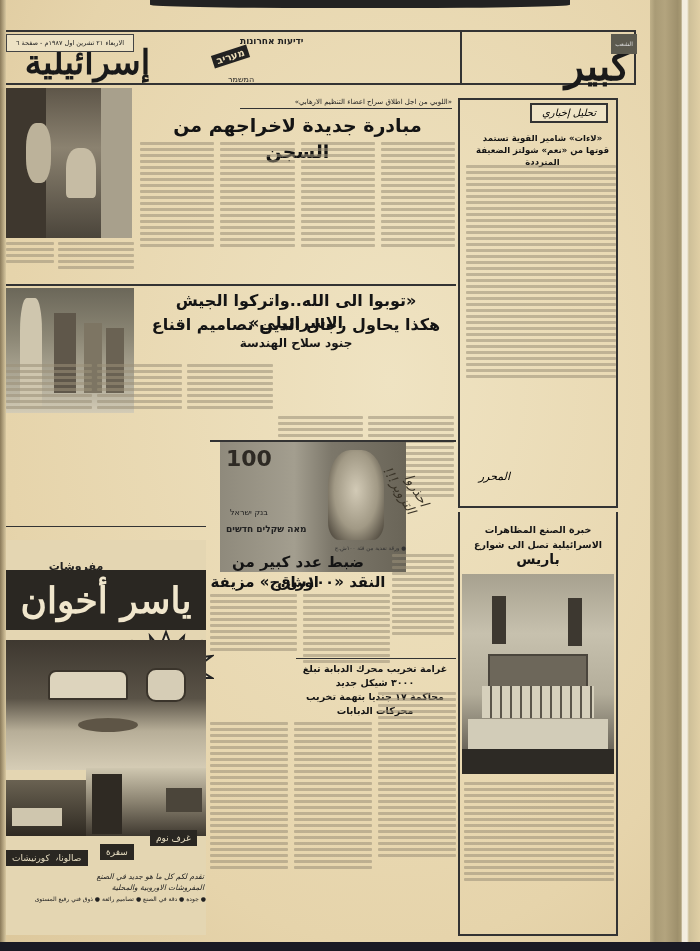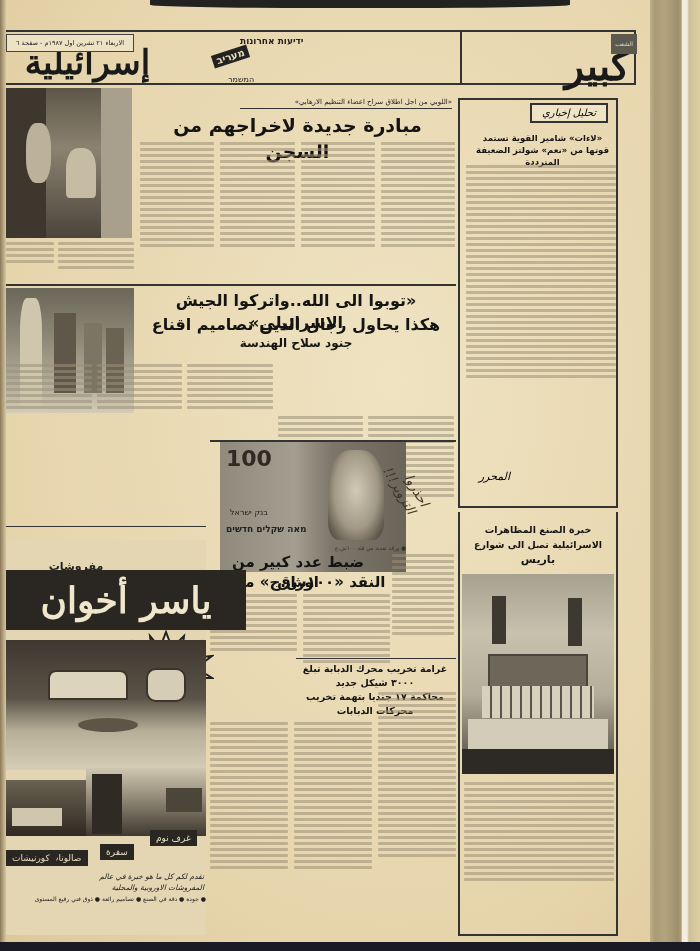--- a/index.html
+++ b/index.html
@@ -35,21 +35,21 @@
     
     .photo { position: absolute; background: #6f6a5e; overflow: hidden; }
     .photo .ph { position: absolute; }
 
     .kicker { font-size: 9px; color: #222; }
     .h1 { font-weight: bold; color: #141414; text-align: center; direction: rtl; }
     .body-text { font-size: 5.5px; line-height: 8.5px; color: #3a3428; direction: rtl; text-align: justify; overflow: hidden; }
 
     .box { position: absolute; border: 2px solid #333; }
     .ad { position: absolute; left: 6px; top: 540px; width: 200px; height: 395px; background: #e4d6b2; }
-    .ad-banner { position: absolute; left: 0; top: 30px; width: 240px; height: 60px; background: #2a2722; color: #f0e6cc; font-family: "DejaVu Serif", serif; font-size: 36px; font-weight: bold; text-align: center; line-height: 60px; direction: rtl; letter-spacing: 2px; }
+    .ad-banner { position: absolute; left: 0; top: 30px; width: 200px; height: 60px; background: #2a2722; color: #f0e6cc; font-family: "DejaVu Serif", serif; font-size: 36px; font-weight: bold; text-align: center; line-height: 60px; direction: rtl; letter-spacing: 2px; }
     .ad-label { position: absolute; background: #2a2722; color: #e6dcc0; font-size: 9px; text-align: center; padding: 3px 6px; direction: rtl; }
     .ad-foot { position: absolute; left: 0; top: 362px; width: 210px; height: 20px; background: #2a2722; color: #e6dcc0; font-size: 9px; line-height: 20px; text-align: right; padding-right: 6px; direction: rtl; }
     .star { position: absolute; left: 112px; top: 90px; width: 96px; height: 68px; }
 
     .line { height: 3px; background: #9a8f78; margin: 2px 0 3px; border-radius: 1px; opacity: .55; }
   </style>
 </head>
 <body>
 
 <div class="page"></div>
@@ -437,21 +437,21 @@
       <div class="line"></div>
       <div class="line"></div>
       <div class="line"></div>
       <div class="line"></div>
     </div>
 </div>
 
 <div class="box" style="left:458px; top:512px; width:160px; height:424px; border-width:0 2px 2px 2px;"></div>
 <div class="h1" style="position:absolute; left:462px; top:522px; width:152px; font-size:9.5px; line-height:15px;">خبرة الصنع المظاهرات</div>
 <div class="h1" style="position:absolute; left:462px; top:537px; width:152px; font-size:9.5px; line-height:15px;">الاسرائيلية تصل الى شوارع</div>
-<div class="h1" style="position:absolute; left:462px; top:552px; width:152px; font-size:11px; line-height:15px;">باريس</div>
+<div class="h1" style="position:absolute; left:462px; top:552px; width:152px; font-size:14px; line-height:15px;">باريس</div>
 <div class="photo" style="left:462px; top:574px; width:152px; height:200px; background:linear-gradient(180deg,#a7a18f 0%,#c7c1ae 30%,#b3ad9a 60%,#4b463d 100%);">
   <div class="ph" style="left:30px; top:22px; width:14px; height:48px; background:#3d3830;"></div>
   <div class="ph" style="left:106px; top:24px; width:14px; height:48px; background:#3d3830;"></div>
   <div class="ph" style="left:26px; top:80px; width:100px; height:34px; background:#6d675a; border:2px solid #4a453c;"></div>
   <div class="ph" style="left:20px; top:112px; width:112px; height:32px; background:repeating-linear-gradient(90deg,#d6d0bc 0 8px,#5a554a 8px 10px);"></div>
   <div class="ph" style="left:6px; top:145px; width:140px; height:30px; background:#d2ccb8;"></div>
   <div class="ph" style="left:0; top:175px; width:152px; height:25px; background:#2d2a25;"></div>
 </div>
 <div class="body-text" style="position:absolute; left:464px; top:780px; width:150px; height:150px;">
   <div class="line"></div>
@@ -490,18 +490,18 @@
     <div class="ph" style="left:6px; top:6px; width:30px; height:60px; background:#2f2a23;"></div>
     <div class="ph" style="left:80px; top:20px; width:36px; height:24px; background:#4b453a;"></div>
   </div>
   <div class="photo" style="left:0; top:240px; width:80px; height:56px; background:linear-gradient(180deg,#6a6252 0%,#2f2a22 100%);">
     <div class="ph" style="left:6px; top:28px; width:50px; height:18px; background:#cfc6ae;"></div>
   </div>
   <div class="ad-label" style="left:144px; top:290px;">غرف نوم</div>
   <div class="ad-label" style="left:94px; top:304px;">سفرة</div>
   <div class="ad-label" style="left:38px; top:310px;">صالونات</div>
   <div class="ad-label" style="left:0; top:310px;">كورنيشات</div>
-  <div style="position:absolute; left:80px; top:332px; width:118px; font-size:7.5px; color:#222; text-align:right; direction:rtl; font-style:italic;">نقدم لكم كل ما هو خبرة في عالم</div>
+  <div style="position:absolute; left:80px; top:332px; width:118px; font-size:7.5px; color:#222; text-align:right; direction:rtl; font-style:italic;">نقدم لكم كل ما هو جديد في الصنع</div>
   <div style="position:absolute; left:80px; top:343px; width:118px; font-size:7.5px; color:#222; text-align:right; direction:rtl; font-style:italic;">المفروشات الاوروبية والمحلية</div>
   <div style="position:absolute; left:0; top:355px; width:200px; font-size:6px; color:#222; text-align:right; direction:rtl;">● جودة ● دقة في الصنع ● تصاميم رائعة ● ذوق فني رفيع المستوى</div>
 </div>
 
 <div class="binding-bottom"></div>
 
 </body></html>

